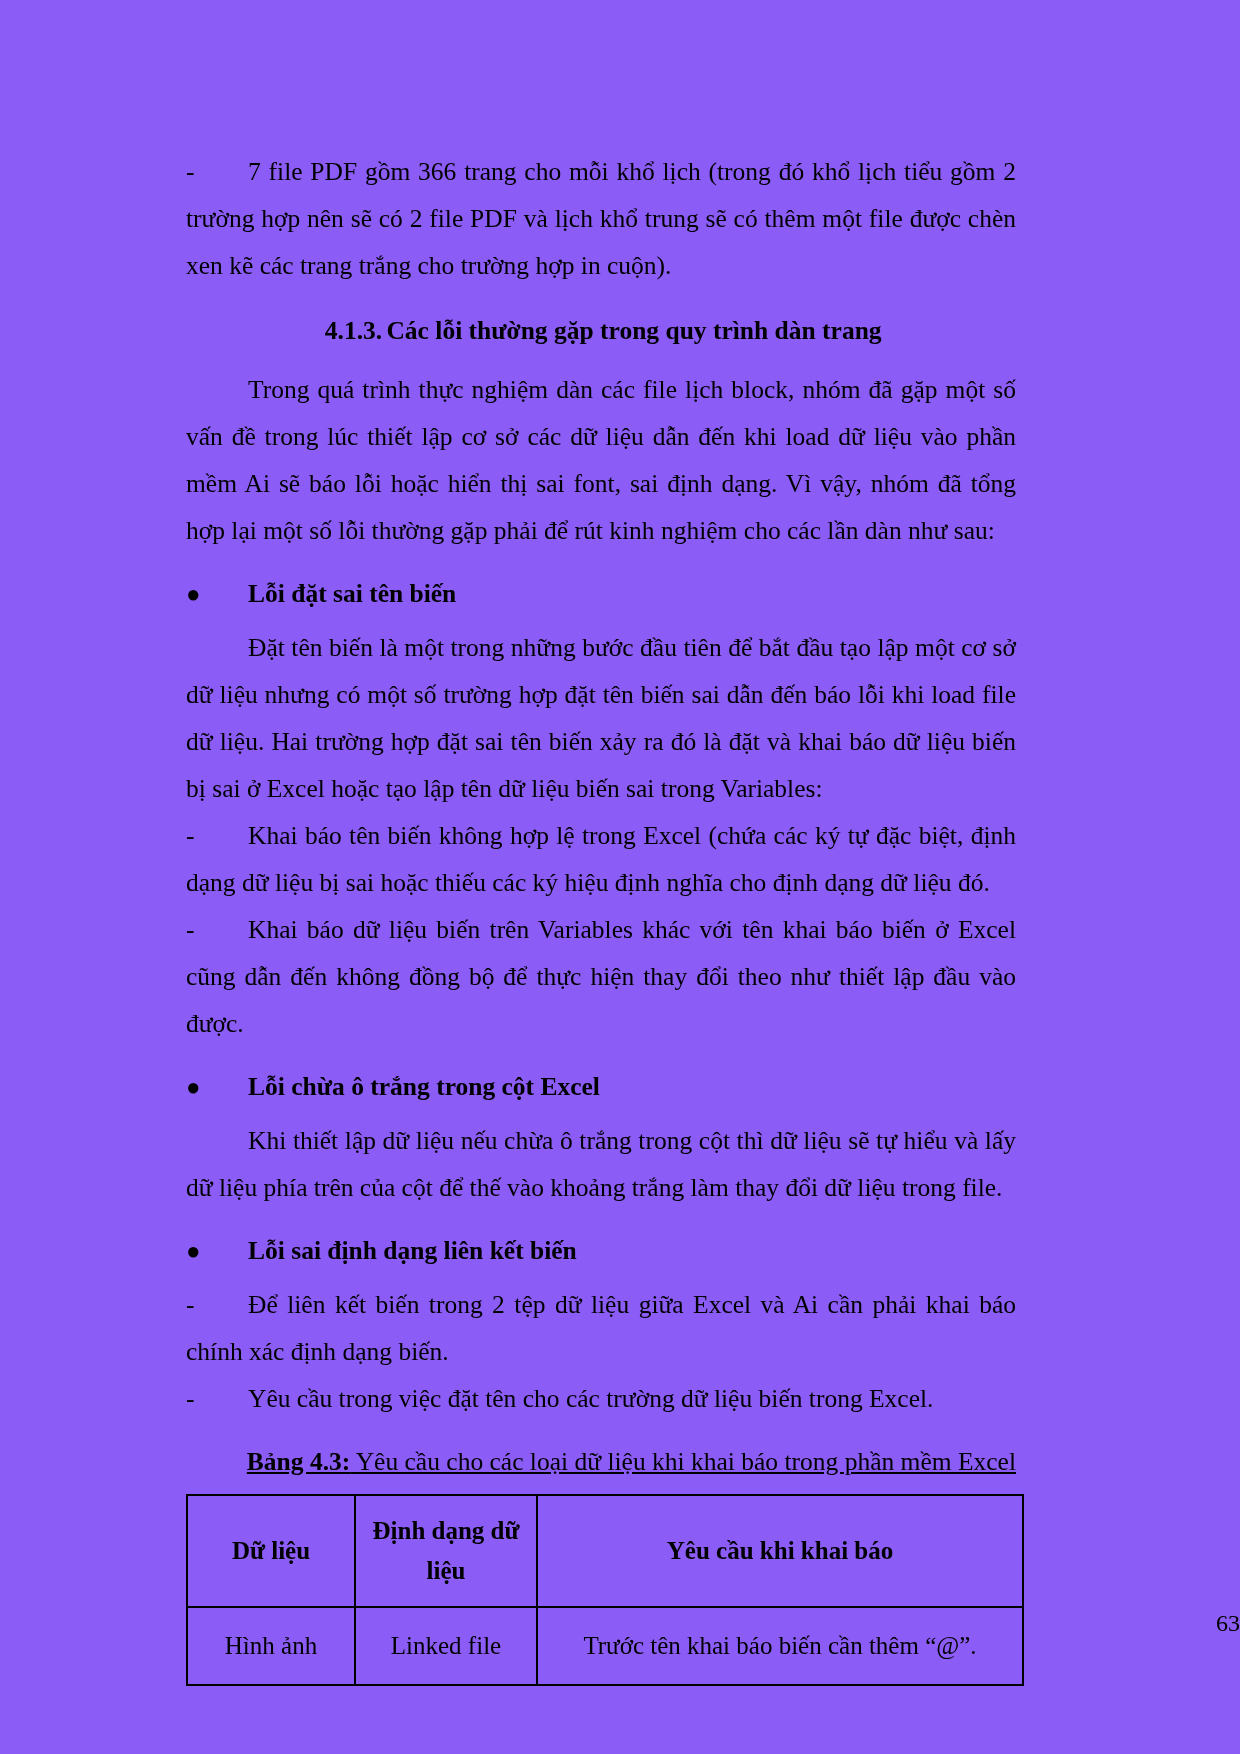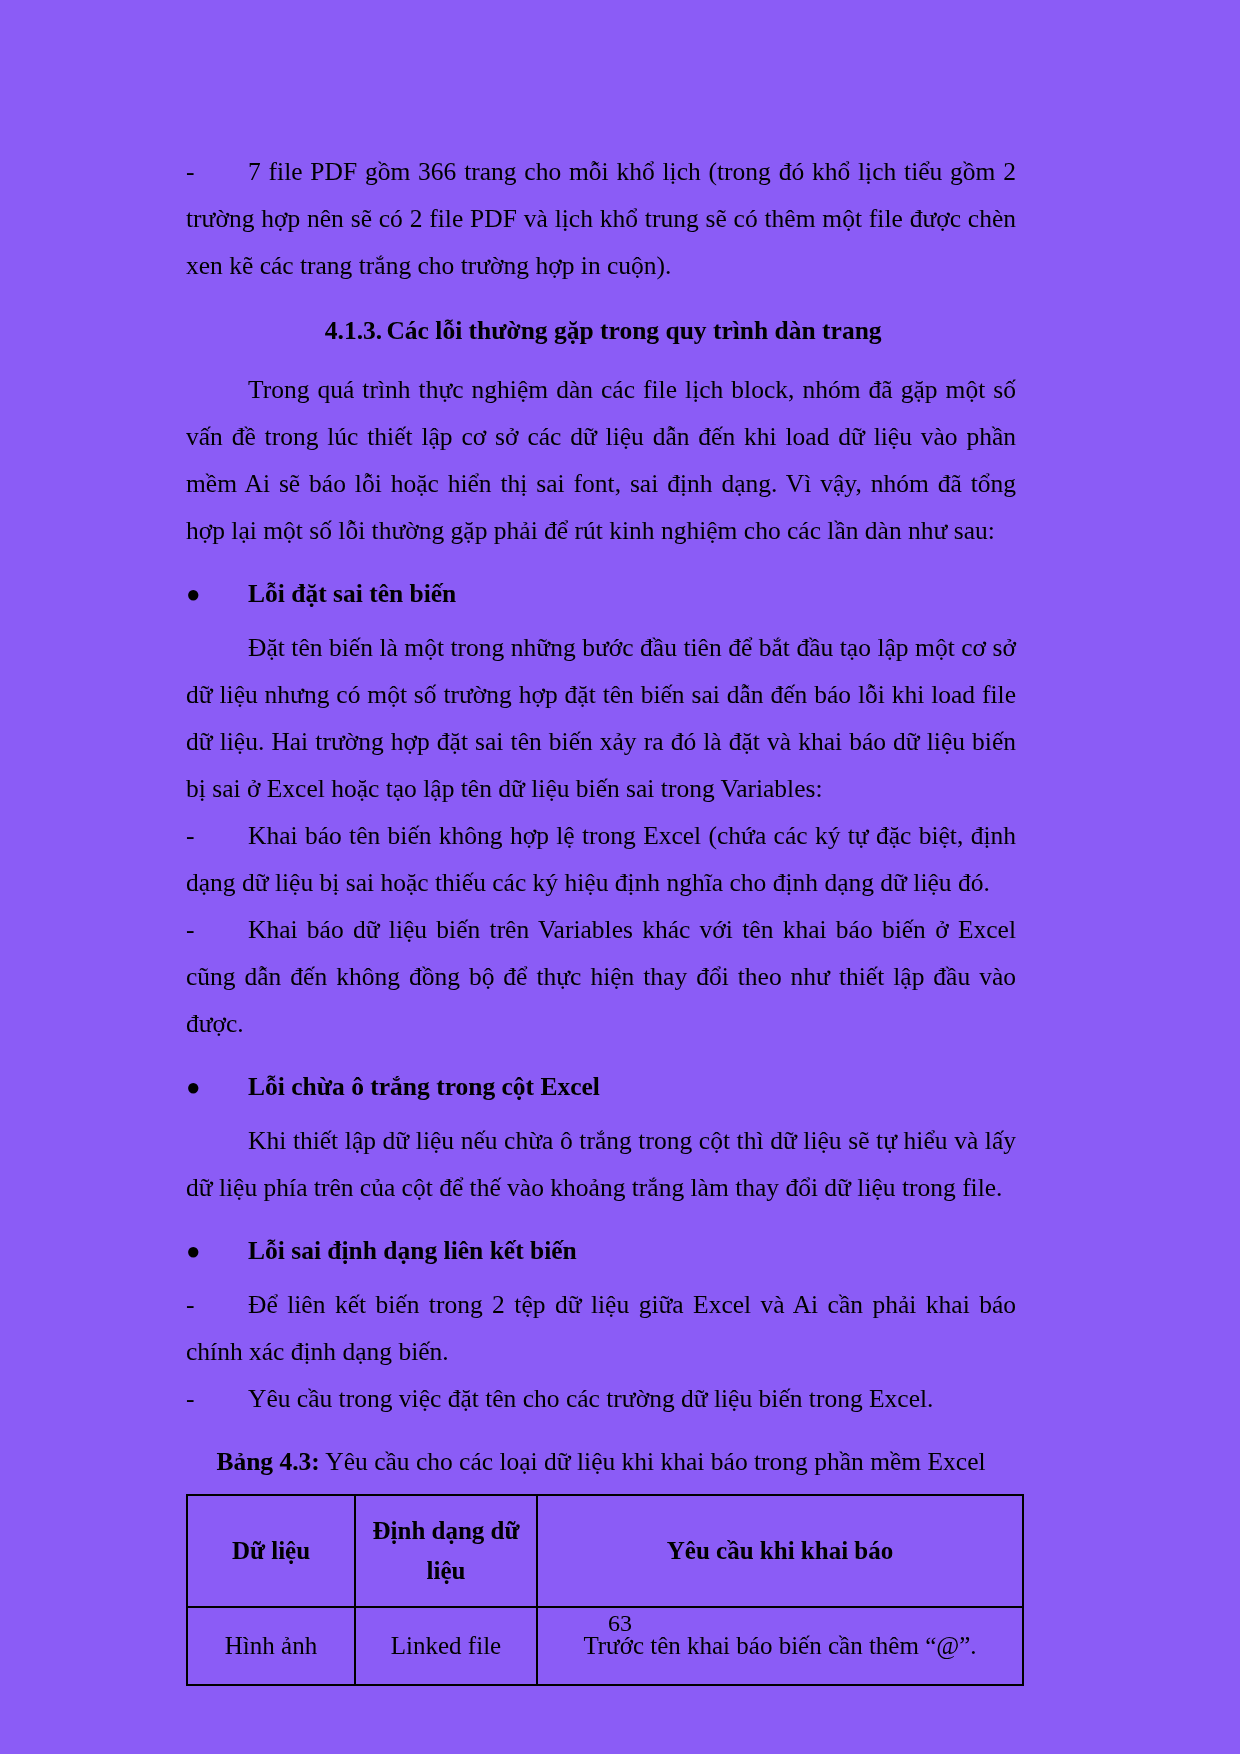--- a/index.html
+++ b/index.html
@@ -72,21 +72,22 @@
     flex: 0 0 62px;
     font-size: 24px;
     line-height: 47px;
   }
 
   .table-caption {
     font-size: 25.5px;
     line-height: 44px;
     margin-top: 18px;
     margin-bottom: 10px;
-    text-align: center;
+    text-align: right;
+    text-decoration: underline;
   }
   .table-caption b { font-weight: bold; }
 
   table.data-table {
     border-collapse: collapse;
     width: 830px;
     table-layout: fixed;
   }
   table.data-table td, table.data-table th {
     border: 2.5px solid #000000;
@@ -108,21 +109,21 @@
   .col-1 { width: 166px; }
   .col-2 { width: 180px; }
   .col-3 { width: 484px; }
   td.left-pad { text-align: left; padding-left: 22px; }
 
   .page-number {
     position: absolute;
     left: 0;
     right: 0;
     top: 1610px;
-    text-align: center;
+    text-align: right;
     font-size: 24px;
     font-family: "Liberation Serif", "DejaVu Serif", serif;
   }
 </style>
 </head>
 <body>
 
 <div class="page">
 
   <div class="content">

